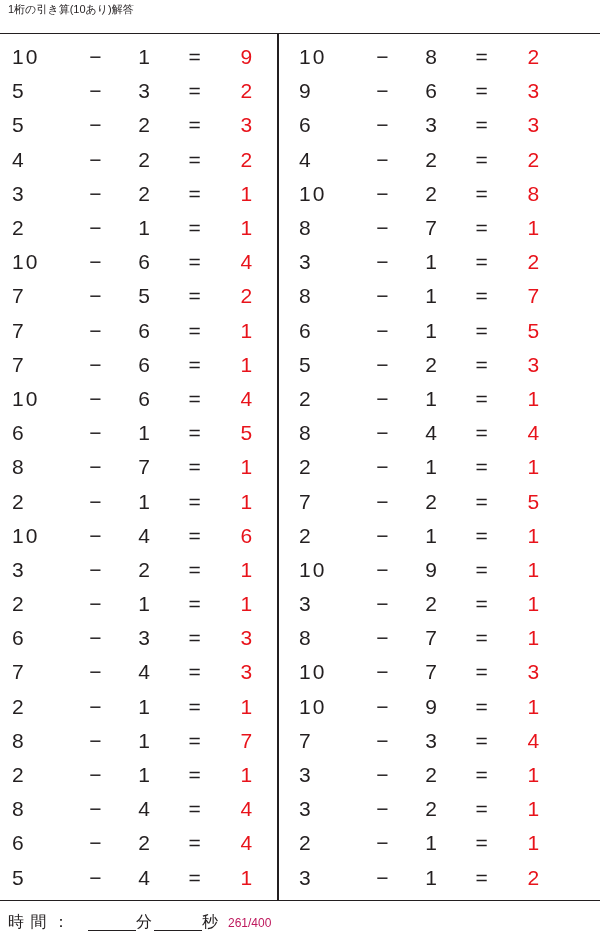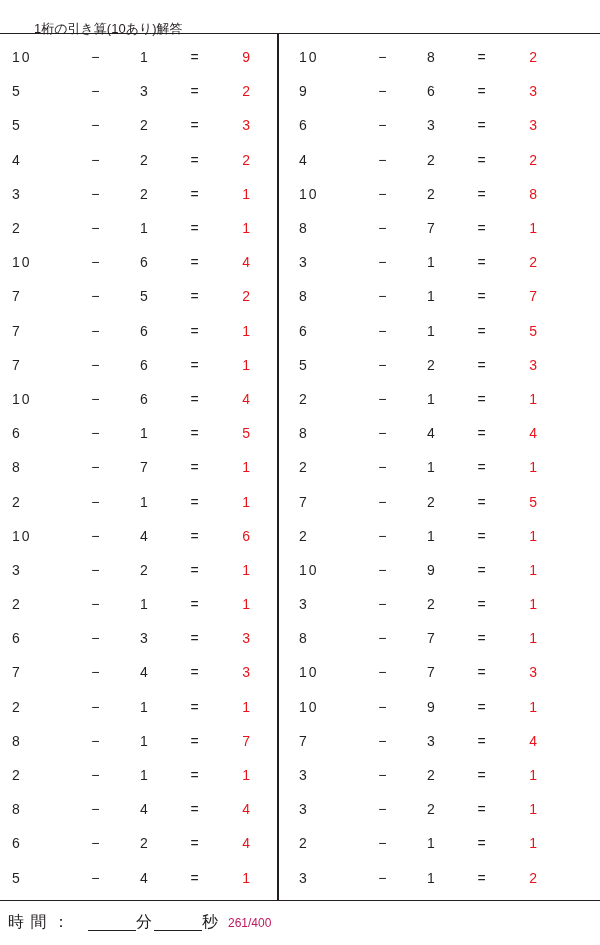--- a/index.html
+++ b/index.html
@@ -26,26 +26,25 @@
   .header {
     position: absolute;
     top: 0;
     left: 0;
     width: 600px;
     height: 34px;
   }
   .header-title {
     position: absolute;
     left: 8px;
-    top: 20px;
-    font-size: 13px;
+    top: 2px;
+    font-size: 11px;
     letter-spacing: 0px;
     color: #231f20;
     white-space: nowrap;
-    margin-left: 26px;
   }
   .name-block {
     position: absolute;
     left: 292px;
     top: 2px;
     width: 300px;
     height: 28px;
   }
   .name-label {
     position: absolute;
@@ -96,21 +95,21 @@
     top: 40px;
     width: 268px;
   }
   .col-left { left: 6px; }
   .col-right { left: 293px; }
 
   .row {
     display: flex;
     align-items: center;
     height: 34.2px;
-    font-size: 14px;
+    font-size: 21px;
     letter-spacing: 2px;
     color: #231f20;
   }
   .cell {
     text-align: center;
     font-weight: 400;
   }
   .c-a { width: 62px; text-align: left; padding-left: 6px;}
   .c-op { width: 46px; }
   .c-b { width: 52px; }

